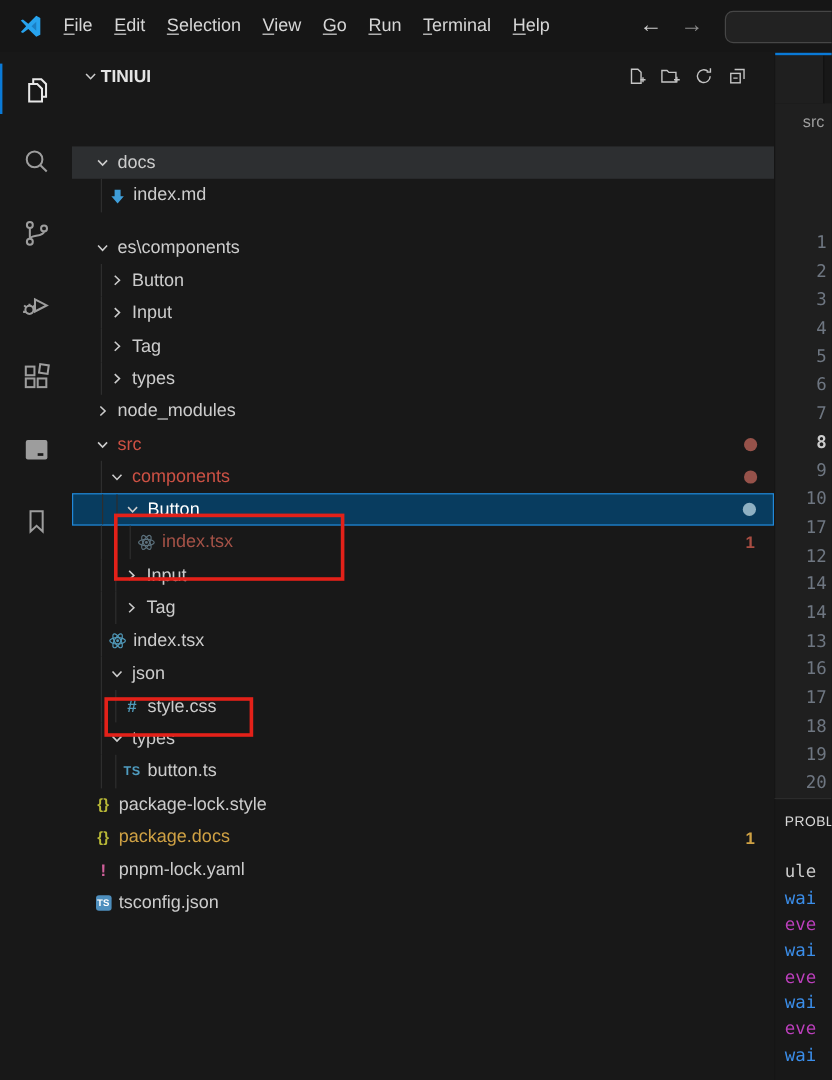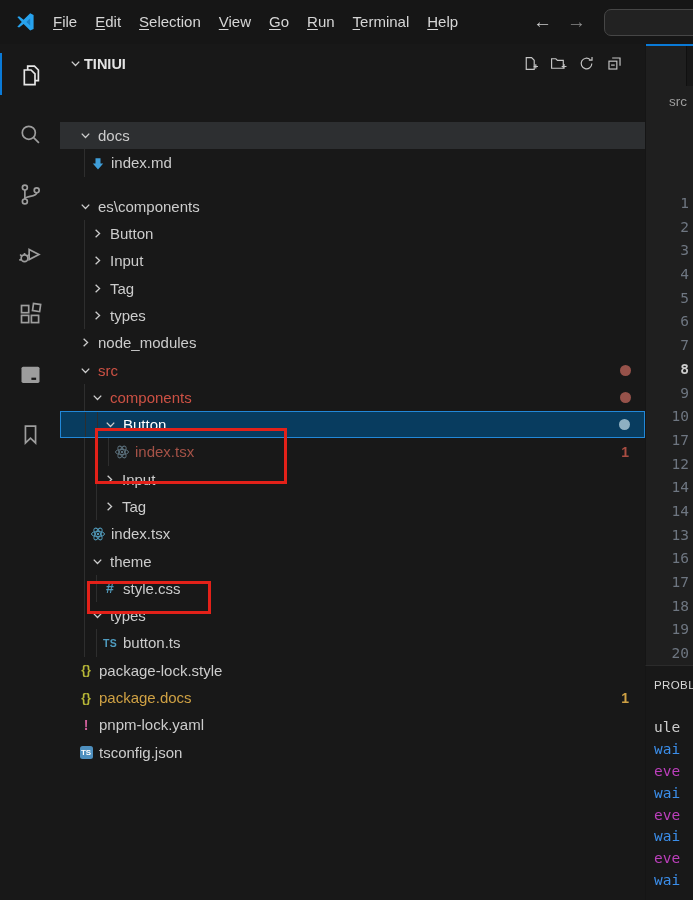--- a/index.html
+++ b/index.html
@@ -350,21 +350,21 @@
         </span>
         <span class="tree-label">index.tsx</span>
       </div>
       <div class="tree-row" style="padding-left: 28px;">
         <span class="guide" style="left: 24px;"></span>
         <span class="twistie open">
           <svg viewBox="0 0 16 16">
             <path d="M6 4l4.2 4L6 12" fill="none" stroke="currentColor" stroke-width="1.4"></path>
           </svg>
         </span>
-        <span class="tree-label">theme</span>
+        <span class="tree-label">json</span>
       </div>
       <div class="tree-row" style="padding-left: 40px;">
         <span class="guide" style="left: 24px;"></span>
         <span class="guide" style="left: 36px;"></span>
         <span class="file-icon">
           <span class="ticon c-css">#</span>
         </span>
         <span class="tree-label">style.css</span>
       </div>
       <div class="tree-row" style="padding-left: 28px;">

